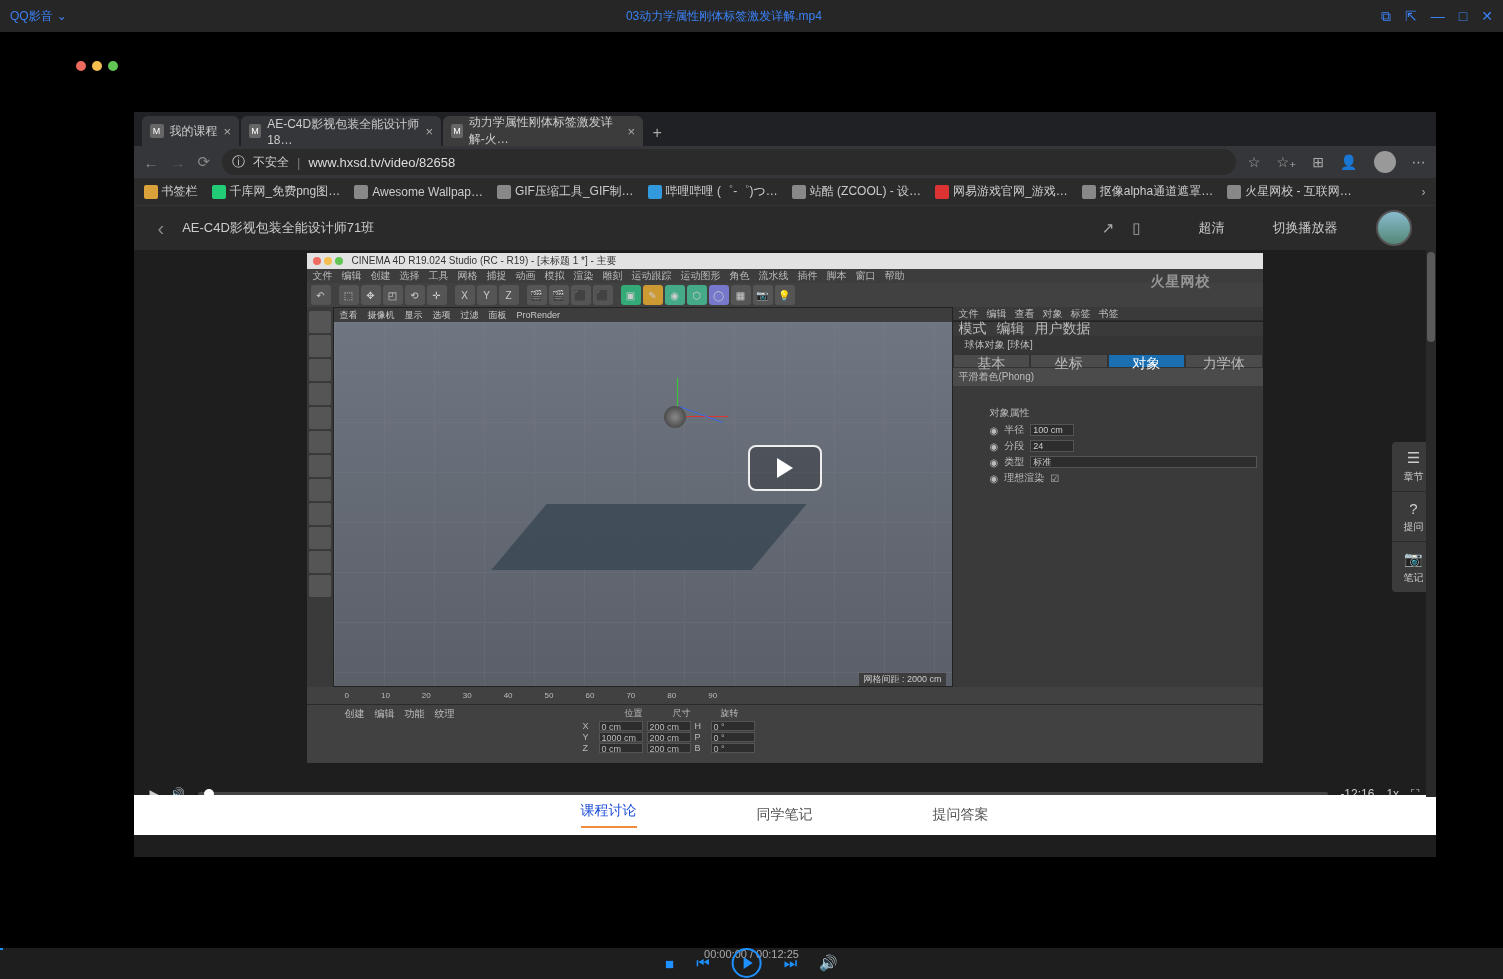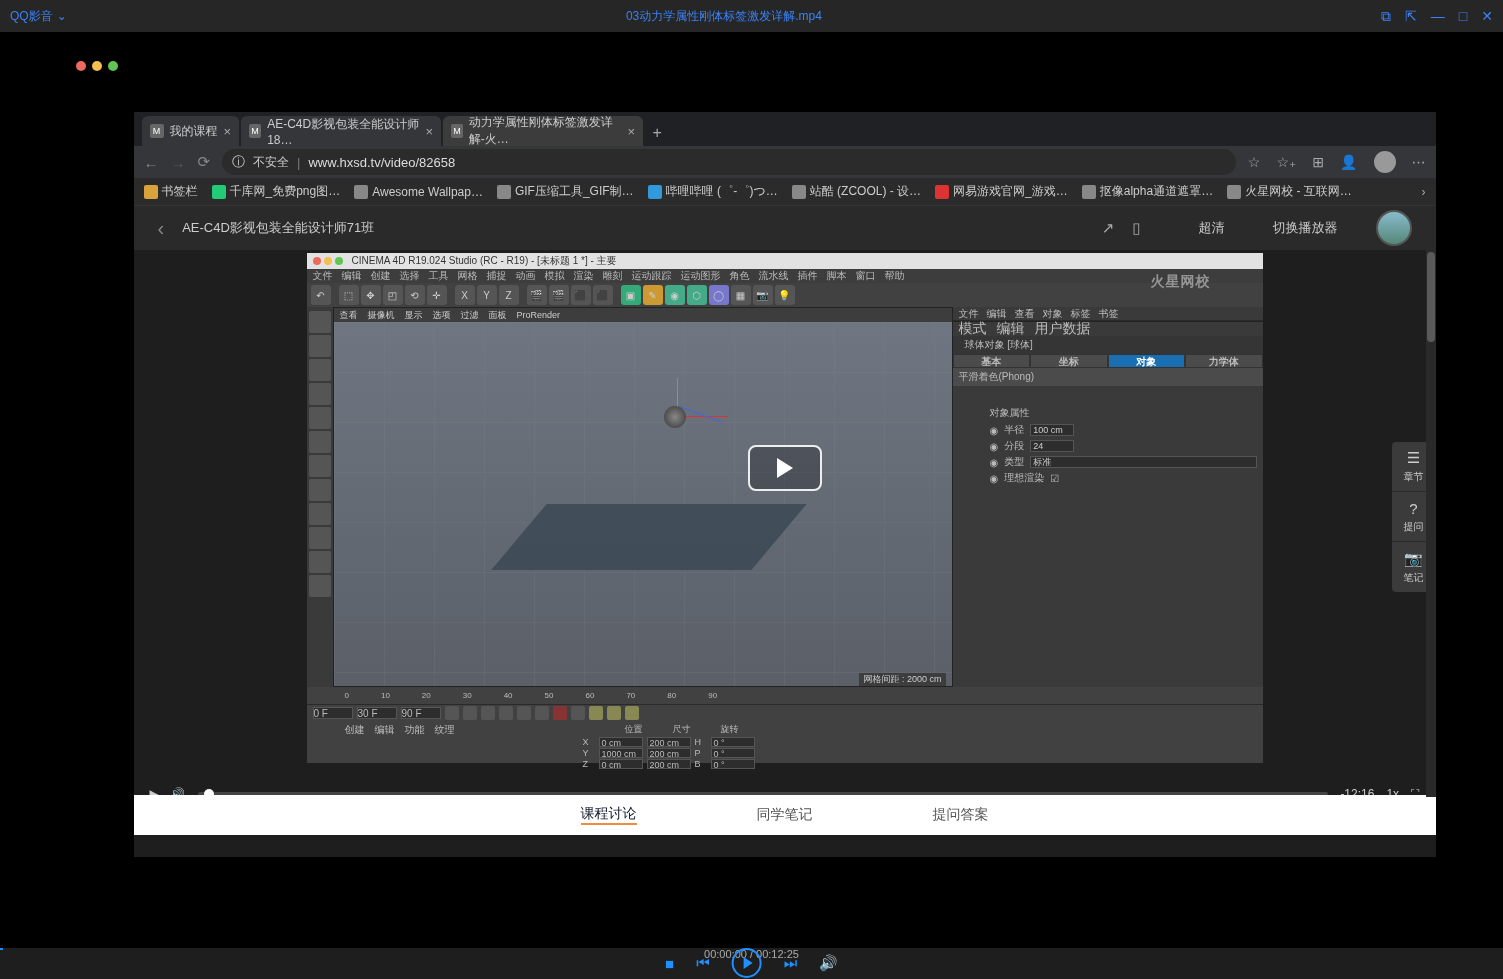--- a/index.html
+++ b/index.html
@@ -61,21 +61,21 @@
   .vp-axis-b { position:absolute; left:344px; top:106px; width:46px; height:1px; background:#36f; transform:rotate(20deg);}
   .vp-axis-g { position:absolute; left:343px; top:70px; width:1px; height:40px; background:#3c3;}
   .vp-grid { position:absolute; inset:14px 0 0 0; background-image:linear-gradient(#8a8f98 1px,transparent 1px),linear-gradient(90deg,#8a8f98 1px,transparent 1px); background-size:50px 50px; opacity:0.15;}
   .right-panels { width:310px; background:#3a3a3a; font-size:10px; color:#bbb; display:flex; flex-direction:column;}
   .rp-tabs,.rp-tabs2 { height:14px; display:flex; gap:8px; padding:0 6px; align-items:center; border-bottom:1px solid #2a2a2a;}
   .rp-content { flex:1; background:#404040; padding:4px; }
   .rp-obj-row { display:flex; align-items:center; gap:4px; font-size:10px; color:#ccc; padding:1px 0;}
   .rp-obj-row .dot { width:6px;height:6px;border-radius:50%; background:#5bf;}
   .rp-lower { border-top:1px solid #222;}
   .rp-head2 { height:14px; display:flex; gap:10px; padding:0 6px; align-items:center; font-size:14px;}
-  .rp-tabs3 { display:flex; height:14px; font-size:10px;font-weight:bold;}
+  .rp-tabs3 { display:flex; height:14px; font-size:14px;}
   .rp-tabs3 div { flex:1; text-align:center; background:#4b4b4b; border:1px solid #333;}
   .rp-tabs3 .on { background:#1a6fb3; color:#fff;}
   .rp-prop { padding:20px 6px; font-size:10px;margin-left:31px;}
   .rp-prop-row { display:flex; gap:6px; align-items:center; padding:1px 0;}
   .rp-prop-row input { width:44px; background:#2d2d2d; border:1px solid #555; color:#ccc; font-size:9px; padding:0 2px;}
   .c4d-bottom { height:76px; background:#414141; font-size:10px; color:#bbb;}
   .timeline { height:18px; border-bottom:1px solid #2a2a2a; display:flex; align-items:center; padding:0 30px 0 38px; position:relative;}
   .timeline .ticks { display:flex; gap:32px; font-size:8px;}
   .transport { height:16px; display:flex; align-items:center; gap:4px; padding:0 6px;}
   .transport .fld { width:40px; height:12px; background:#2d2d2d; border:1px solid #555;}
@@ -94,21 +94,21 @@
   .side-toolbox div:last-child{border:none;}
   .side-toolbox .ico { font-size:15px;}
   
   .inner-ctrl { position:absolute; bottom:50px; left:4px; right:4px; height:26px; background:rgba(30,30,30,.9); display:flex; align-items:center; padding:0 12px; gap:12px; font-size:12px; color:#ccc;}
   .inner-ctrl .prog { flex:1; height:4px; background:#444; border-radius:2px; position:relative;}
   .inner-ctrl .prog .knob { position:absolute; left:6px; top:-3px; width:10px;height:10px;border-radius:50%;background:#fff;}
   .inner-ctrl .r { margin-left:auto; display:flex; gap:12px; align-items:center;}
   
   .bottom-tabs { height:40px; background:#fff; display:flex; align-items:center; justify-content:center; gap:120px; font-size:14px; position:absolute; left:0; right:0; bottom:22px;}
   .bottom-tabs div { color:#555; cursor:pointer;}
-  .bottom-tabs .active { color:#0f172a; border-bottom:2px solid #f08c3e; }
+  .bottom-tabs .active { color:#1d4ed8; border-bottom:2px solid #f08c3e; padding-bottom:6px;}
   .page-scroll { position:absolute; right:0; top:44px; bottom:60px; width:10px; background:#2a2a2a;}
   .page-scroll .thumb { width:8px; height:90px; background:#5a5a5a; margin:2px auto; border-radius:4px;}
   
   .qq-bottom { height:31px; background:#1e1e1e; display:flex; align-items:center; padding:0 22px; font-size:11px; color:#aaa; position:absolute; bottom:0; left:0; right:0; gap:26px;flex-direction:column;}
   .qq-bottom .progline { position:absolute; top:0; left:0; height:2px; width:3px; background:#1e90ff;}
   .qq-bottom .center { position:absolute; left:50%; transform:translateX(-50%); display:flex; gap:22px; align-items:center;}
   .qq-bottom .pbtn { width:30px; height:30px; border:2px solid #1e90ff; border-radius:50%; display:flex; align-items:center; justify-content:center;}
   .qq-bottom .pbtn .tri { width:0;height:0;border-left:9px solid #1e90ff;border-top:6px solid transparent;border-bottom:6px solid transparent; margin-left:2px;}
   .qq-bottom .ibtn { color:#1e90ff; font-size:15px; cursor:pointer;}
   .qq-bottom .right { margin-left:auto; display:flex; gap:16px; align-items:center;}
@@ -362,36 +362,20 @@
                   <span>10</span>
                   <span>20</span>
                   <span>30</span>
                   <span>40</span>
                   <span>50</span>
                   <span>60</span>
                   <span>70</span>
                   <span>80</span>
                   <span>90</span>
                 </div>
-              </div>
-              <div class="transport">
-                <div class="fld">0 F</div>
-                <div class="fld">30 F</div>
-                <div class="fld">90 F</div>
-                <div class="btn"></div>
-                <div class="btn"></div>
-                <div class="btn"></div>
-                <div class="btn"></div>
-                <div class="btn"></div>
-                <div class="btn"></div>
-                <div class="btn" style="background:#833"></div>
-                <div class="btn"></div>
-                <div class="btn" style="background:#885"></div>
-                <div class="btn" style="background:#885"></div>
-                <div class="btn" style="background:#885"></div>
               </div>
               <div style="display:flex">
                 <div style="width:38px"></div>
                 <div style="flex:0 0 200px; display:flex; gap:10px; padding:2px 0; font-size:10px">
                   <span>创建</span>
                   <span>编辑</span>
                   <span>功能</span>
                   <span>纹理</span>
                 </div>
                 <div class="coord" style="flex:1">

